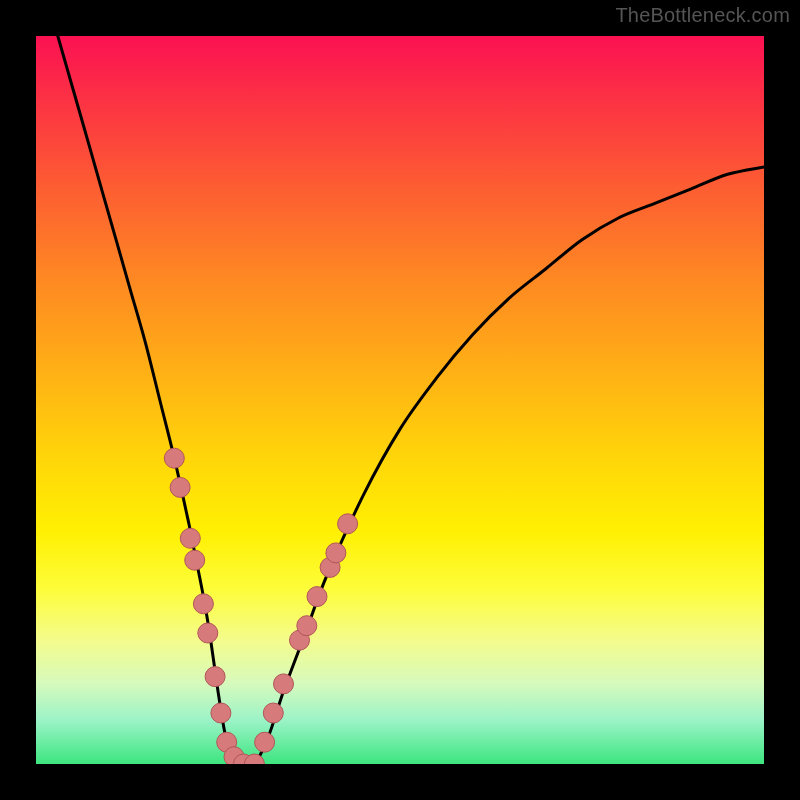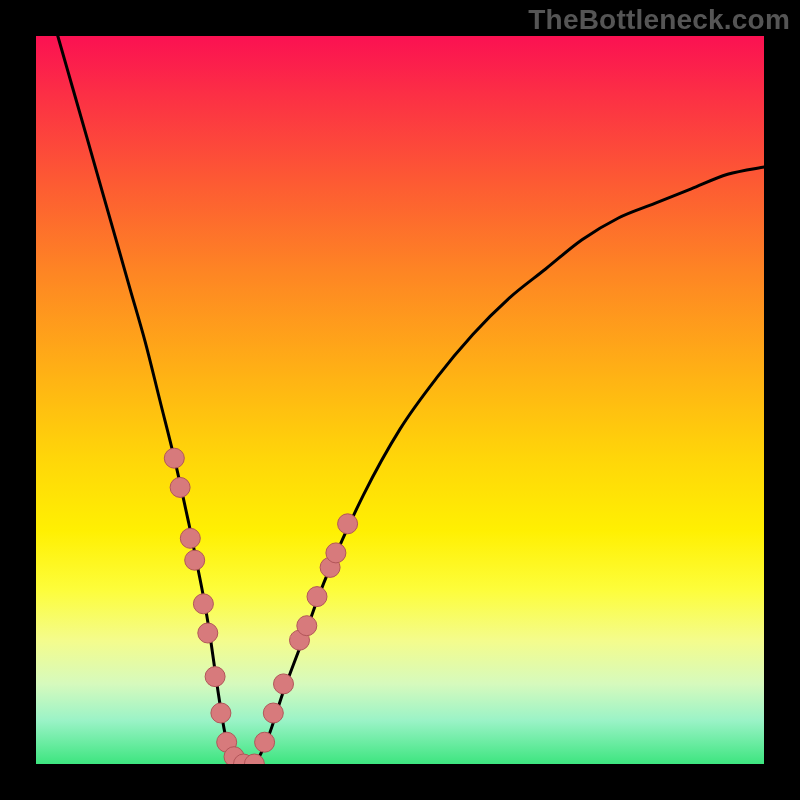--- a/index.html
+++ b/index.html
@@ -15,22 +15,22 @@
     position: relative;
     width: 800px;
     height: 800px;
     background: #000;
   }
   .watermark {
     position: absolute;
     top: 4px;
     right: 10px;
     color: #555;
-    font-size: 28px;
-    font-weight: 700;
+    font-size: 20px;
+    font-weight: 400;
     letter-spacing: 0.2px;
     z-index: 10;
   }
   .plot {
     position: absolute;
     left: 36px;
     top: 36px;
     width: 728px;
     height: 728px;
     overflow: hidden;

